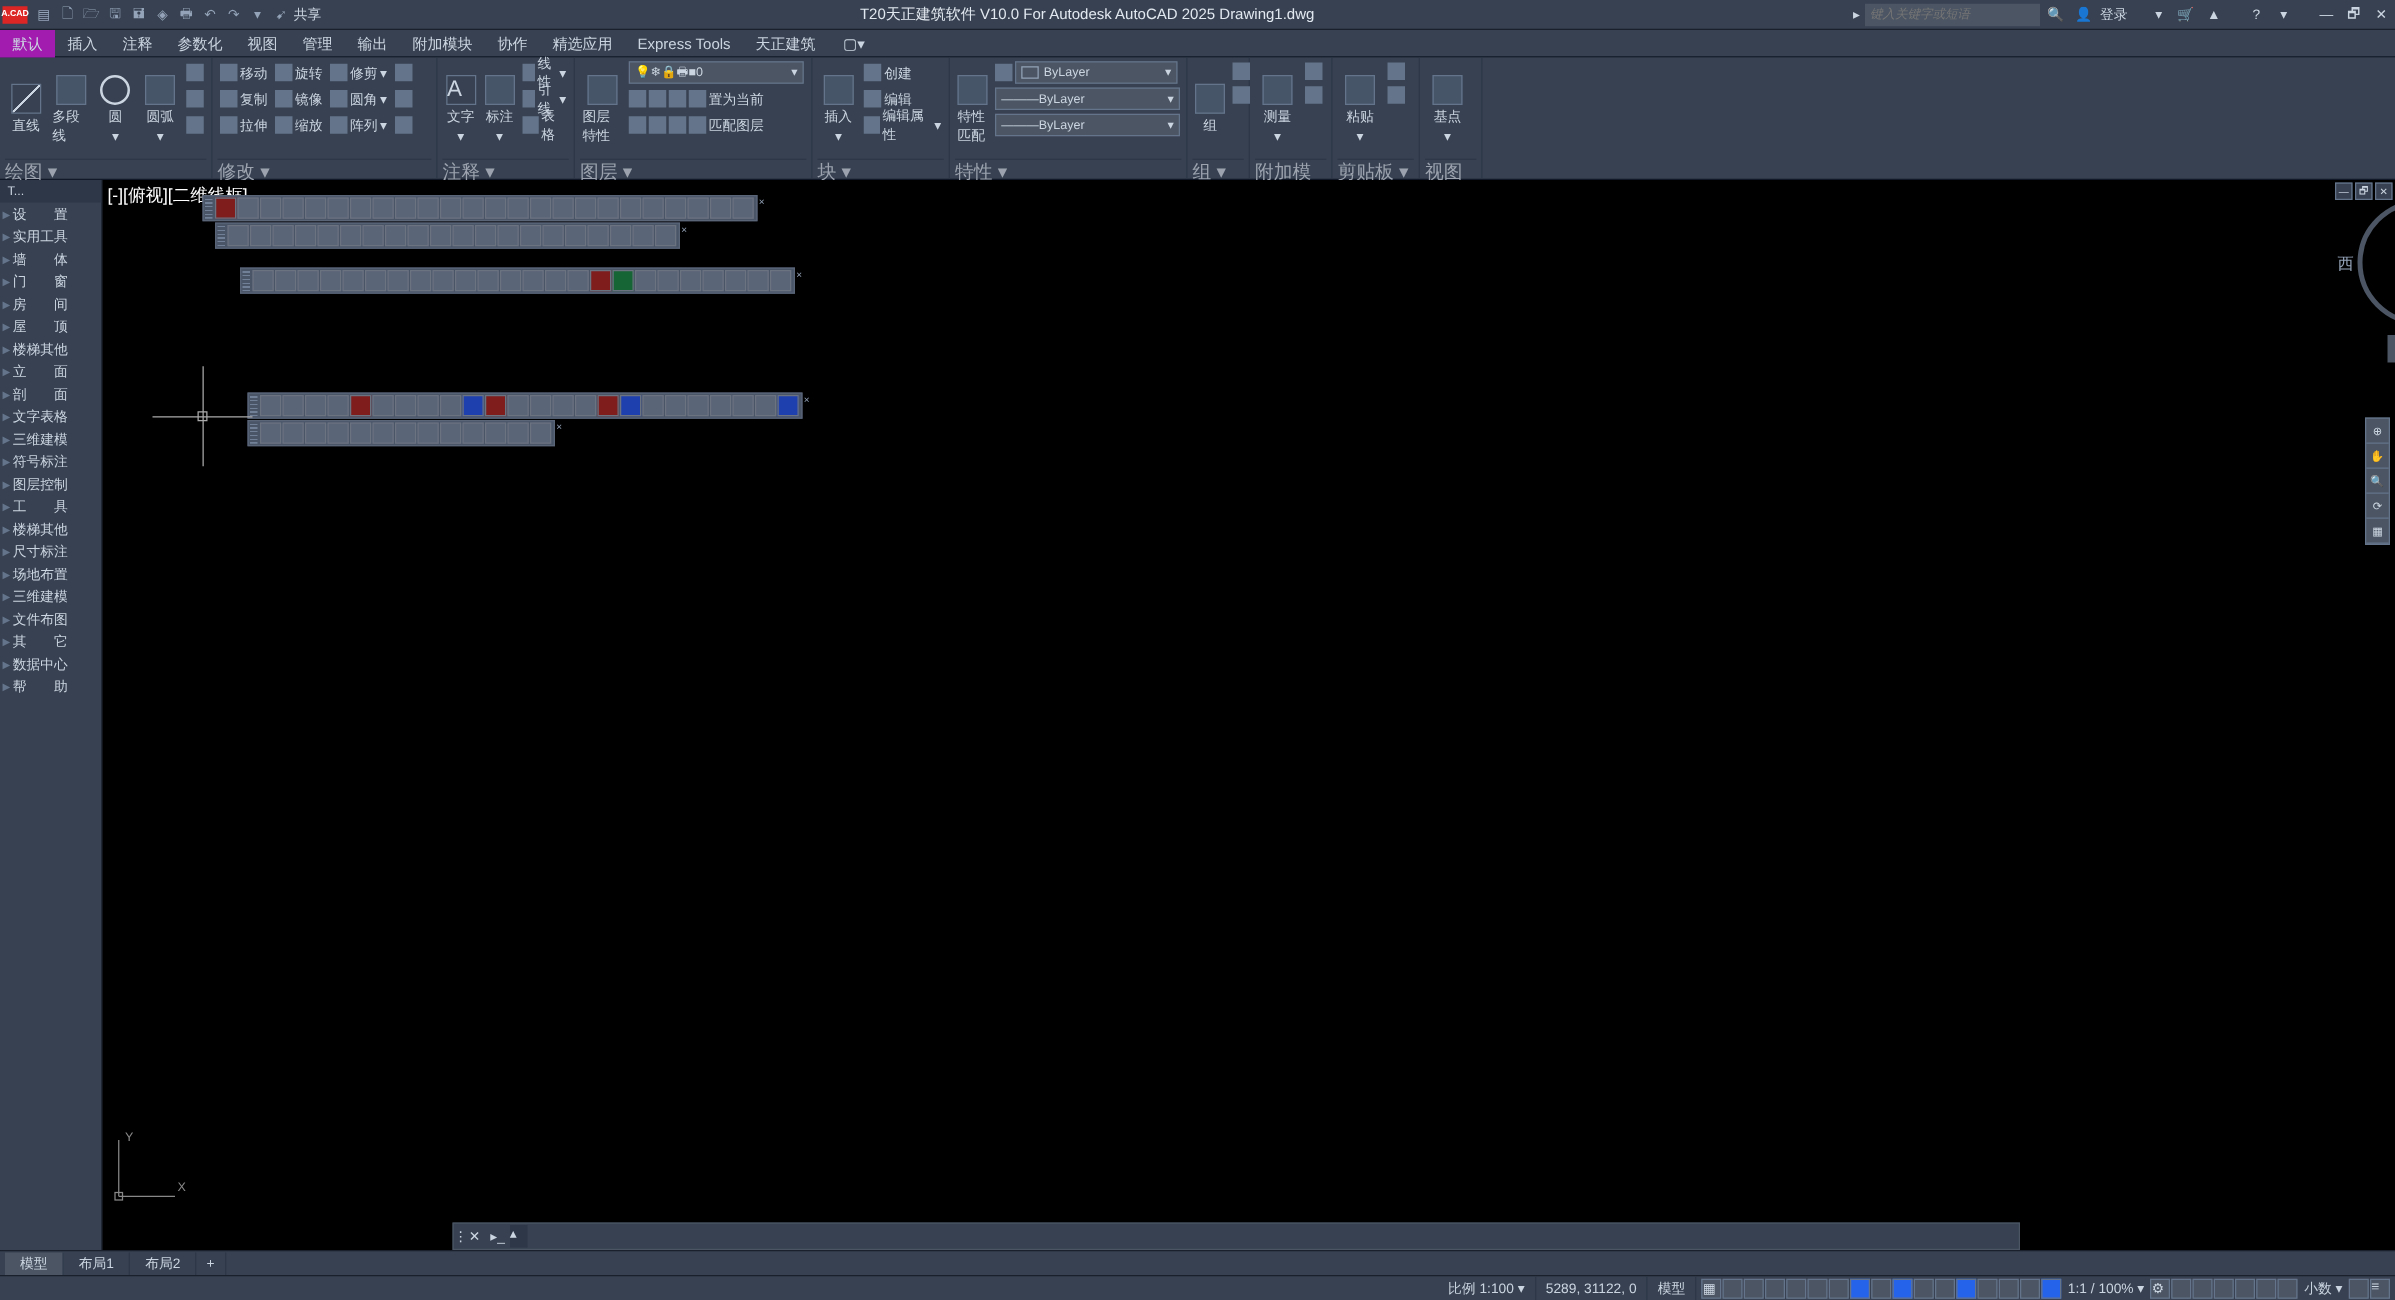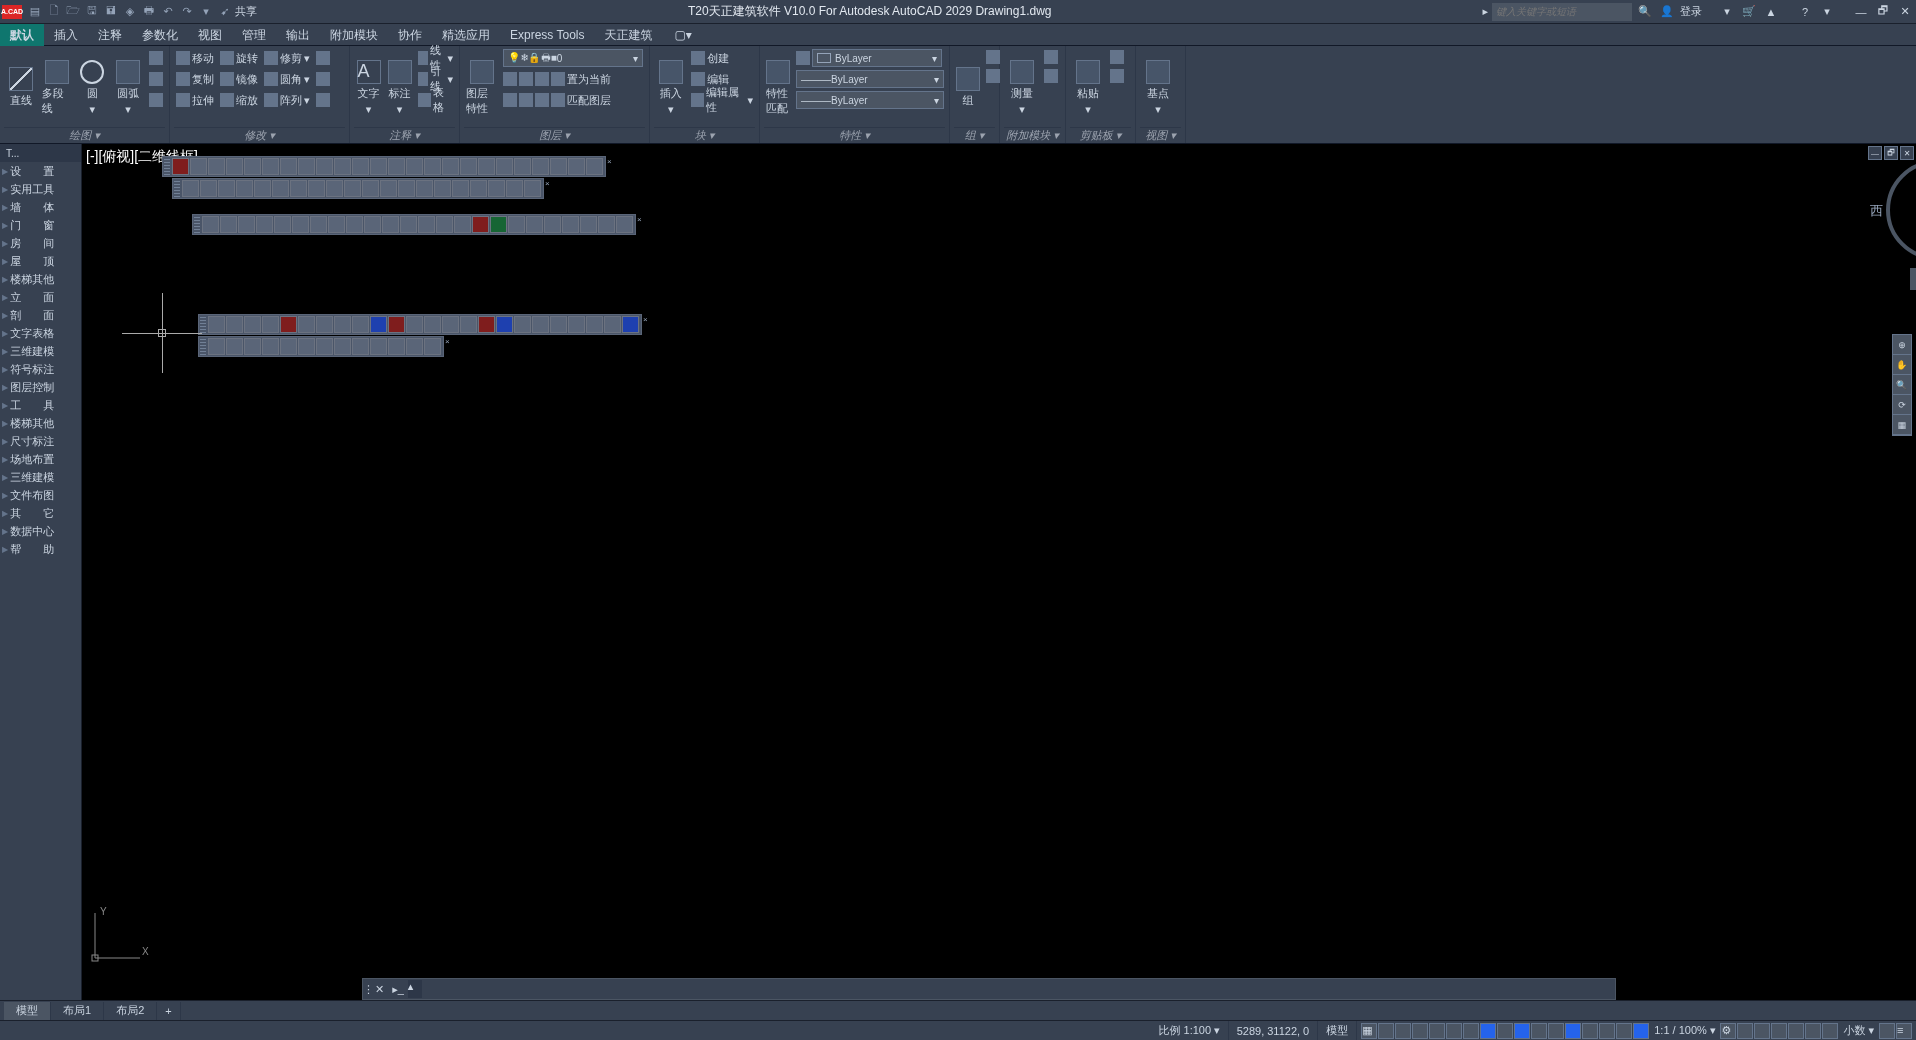--- a/index.html
+++ b/index.html
@@ -9,27 +9,27 @@
 .app-icon { width: 20px; height: 14px; background: #dc2626; color: white; font-size: 7px; display: flex; align-items: center; justify-content: center; margin-right: 4px; font-weight: bold; }
 .qat { display: flex; gap: 1px; align-items: center; }
 .qat-btn { width: 18px; height: 18px; display: flex; align-items: center; justify-content: center; color: #94a3b8; cursor: pointer; }
 .title-center { flex: 1; text-align: center; color: #e2e8f0; font-size: 12px; }
 .title-right { display: flex; gap: 4px; align-items: center; }
 .search-box { width: 140px; height: 18px; background: #4b5563; border: none; padding: 0 4px; color: #cbd5e1; font-size: 10px; font-style: italic; }
 .win-btn { width: 18px; height: 18px; display: flex; align-items: center; justify-content: center; cursor: pointer; color: #cbd5e1; }
 
 .ribbon-tabs { height: 22px; background: #374151; display: flex; border-bottom: 1px solid #111827; }
 .rtab { padding: 0 10px; height: 22px; display: flex; align-items: center; cursor: pointer; font-size: 12px; }
-.rtab.active { background: #0f766e; font-weight: bold; }
+.rtab.active { background: #a21caf; }
 .rtab-close { margin-left: 6px; padding: 0 6px; }
 
 .ribbon { height: 98px; background: #374151; display: flex; border-bottom: 1px solid #111827; }
 .panel { border-right: 1px solid #2d3748; padding: 2px 4px 0; display: flex; flex-direction: column; }
 .panel-body { flex: 1; display: flex; gap: 2px; }
-.panel-title { height: 16px; text-align: center; font-size: 11px; color: #9ca3af; border-top: 1px solid #2d3748; font-style: italic; }
+.panel-title { height: 16px; text-align: left; font-size: 15px; color: #9ca3af; border-top: 1px solid #2d3748; }
 .big-btn { width: 36px; display: flex; flex-direction: column; align-items: center; justify-content: center; gap: 2px; cursor: pointer; padding: 2px; }
 .big-icon { width: 24px; height: 24px; background: #475569; border: 1px solid #64748b; }
 .col { display: flex; flex-direction: column; gap: 1px; }
 .small-row { display: flex; align-items: center; gap: 2px; height: 20px; padding: 0 2px; cursor: pointer; font-size: 11px; }
 .sicon { width: 14px; height: 14px; background: #64748b; }
 .dd { width: 10px; text-align: center; }
 .prop-dd { width: 130px; height: 18px; background: #4b5563; border: 1px solid #64748b; display: flex; align-items: center; padding: 0 4px; font-size: 10px; }
 .prop-dd .sw { width: 14px; height: 10px; border: 1px solid #94a3b8; margin-right: 4px; }
 
 .main { position: absolute; top: 144px; left: 0; right: 0; bottom: 40px; display: flex; }
@@ -96,21 +96,21 @@
     <div class="qat-btn">🖫</div>
     <div class="qat-btn">🖬</div>
     <div class="qat-btn">◈</div>
     <div class="qat-btn">🖶</div>
     <div class="qat-btn">↶</div>
     <div class="qat-btn">↷</div>
     <div class="qat-btn">▾</div>
     <div class="qat-btn">➹</div>
     <span>共享</span>
   </div>
-  <div class="title-center">T20天正建筑软件 V10.0 For Autodesk AutoCAD 2029   Drawing1.dwg</div>
+  <div class="title-center">T20天正建筑软件 V10.0 For Autodesk AutoCAD 2025   Drawing1.dwg</div>
   <div class="title-right">
     <span>▸</span>
     <input class="search-box" placeholder="键入关键字或短语" style="">
     <div class="win-btn">🔍</div>
     <div class="win-btn">👤</div>
     <span>登录</span>
     <span style="width:8px"></span>
     <div class="win-btn">▾</div>
     <div class="win-btn">🛒</div>
     <div class="win-btn">▲</div>

